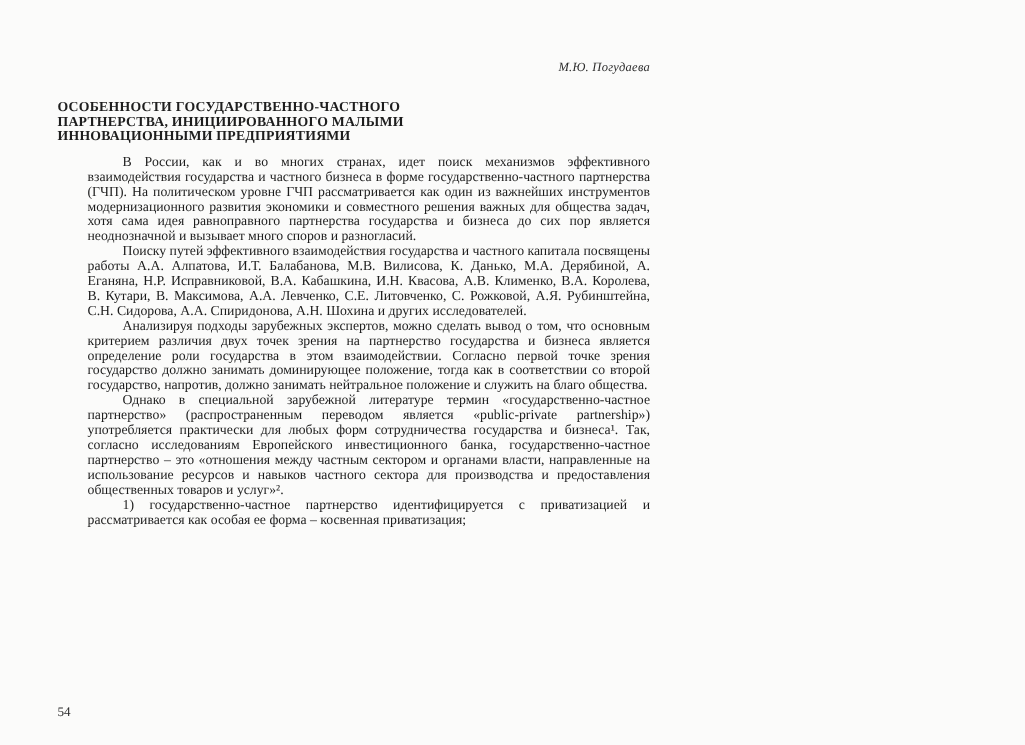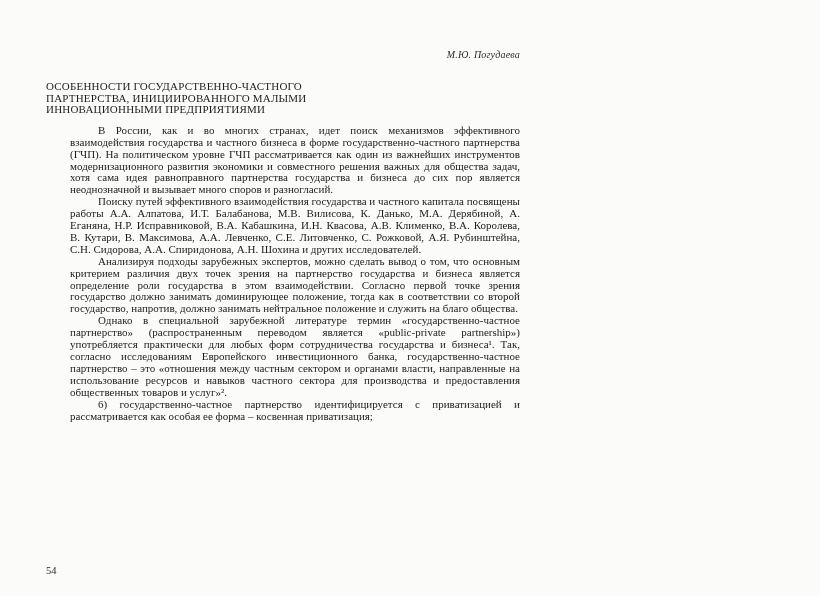--- a/index.html
+++ b/index.html
@@ -27,21 +27,21 @@
     }
     .author {
       font-size: 10px;
       font-style: italic;
       text-align: right;
       color: #2c2c2c;
       letter-spacing: 0.2px;
     }
     .title {
       font-size: 11px;
-      font-weight: normal;
+      font-weight: bold;
       line-height: 11.6px;
       letter-spacing: 0.2px;
       width: 308px;
       margin: 21px 0 0 0;
       text-transform: none;
     }
     .body-text {
       margin-top: 9px;
       font-size: 11px;
       line-height: 11.9px;
@@ -68,17 +68,17 @@
 
 <div class="page">
   <div class="content">
     <div class="author">М.Ю. Погудаева</div>
     <h1 class="title">ОСОБЕННОСТИ ГОСУДАРСТВЕННО-ЧАСТНОГО ПАРТНЕРСТВА, ИНИЦИИРОВАННОГО МАЛЫМИ ИННОВАЦИОННЫМИ ПРЕДПРИЯТИЯМИ</h1>
     <div class="body-text">
       <p>В России, как и во многих странах, идет поиск механизмов эффективного взаимодействия государства и частного бизнеса в форме государственно-частного партнерства (ГЧП). На политическом уровне ГЧП рассматривается как один из важнейших инструментов модернизационного развития экономики и совместного решения важных для общества задач, хотя сама идея равноправного партнерства государства и бизнеса до сих пор является неоднозначной и вызывает много споров и разногласий.</p>
       <p>Поиску путей эффективного взаимодействия государства и частного капитала посвящены работы А.А. Алпатова, И.Т. Балабанова, М.В. Вилисова, К. Данько, М.А. Дерябиной, А. Еганяна, Н.Р. Исправниковой, В.А. Кабашкина, И.Н. Квасова, А.В. Клименко, В.А. Королева, В. Кутари, В. Максимова, А.А. Левченко, С.Е. Литовченко, С. Рожковой, А.Я. Рубинштейна, С.Н. Сидорова, А.А. Спиридонова, А.Н. Шохина и других исследователей.</p>
       <p>Анализируя подходы зарубежных экспертов, можно сделать вывод о том, что основным критерием различия двух точек зрения на партнерство государства и бизнеса является определение роли государства в этом взаимодействии. Согласно первой точке зрения государство должно занимать доминирующее положение, тогда как в соответствии со второй государство, напротив, должно занимать нейтральное положение и служить на благо общества.</p>
       <p>Однако в специальной зарубежной литературе термин «государственно-частное партнерство» (распространенным переводом является «public-private partnership») употребляется практически для любых форм сотрудничества государства и бизнеса¹. Так, согласно исследованиям Европейского инвестиционного банка, государственно-частное партнерство – это «отношения между частным сектором и органами власти, направленные на использование ресурсов и навыков частного сектора для производства и предоставления общественных товаров и услуг»².</p>
-      <p>6) государственно-частное партнерство идентифицируется с приватизацией и рассматривается как особая ее форма – косвенная приватизация;</p>
+      <p>1) государственно-частное партнерство идентифицируется с приватизацией и рассматривается как особая ее форма – косвенная приватизация;</p>
     </div>
   </div>
   <div class="page-number">54</div>
 </div>
 
 </body></html>

